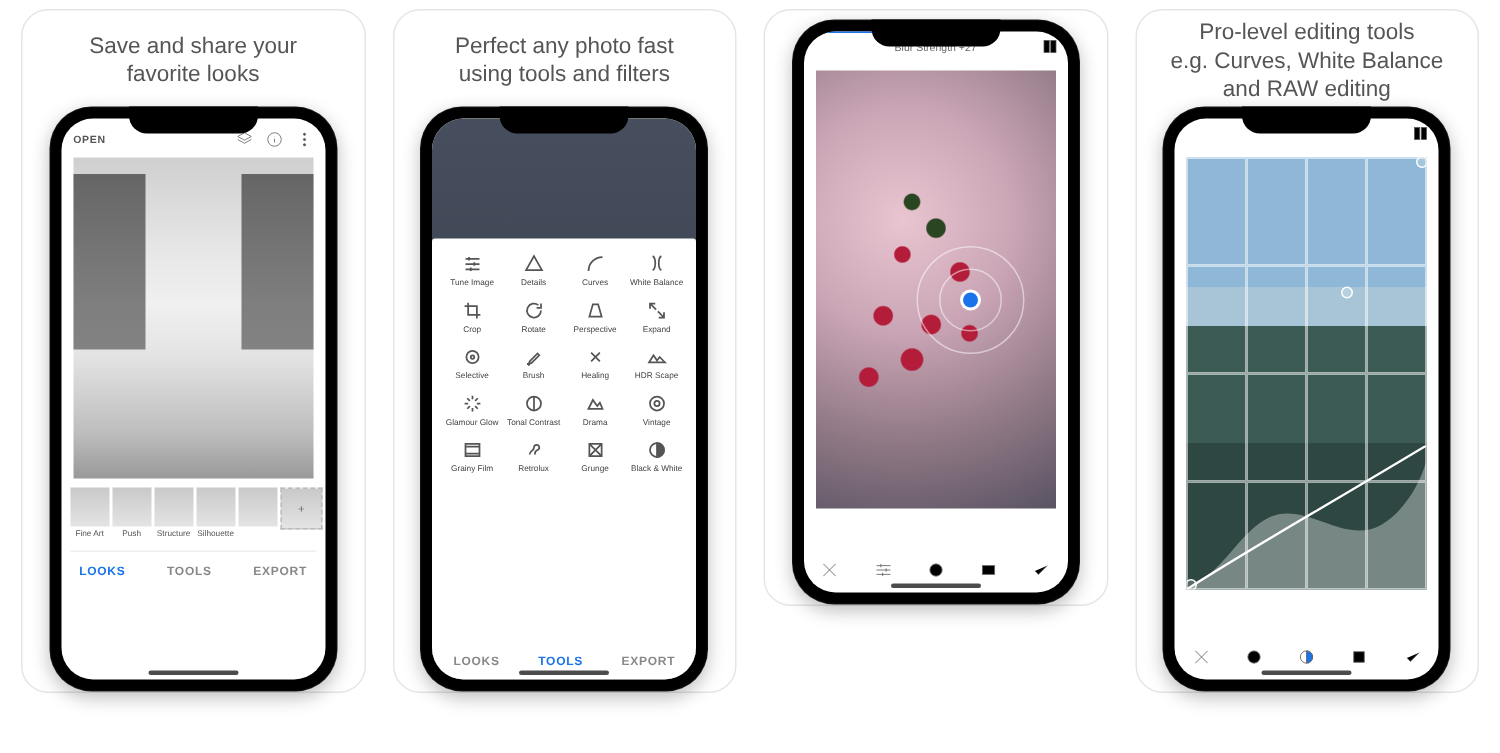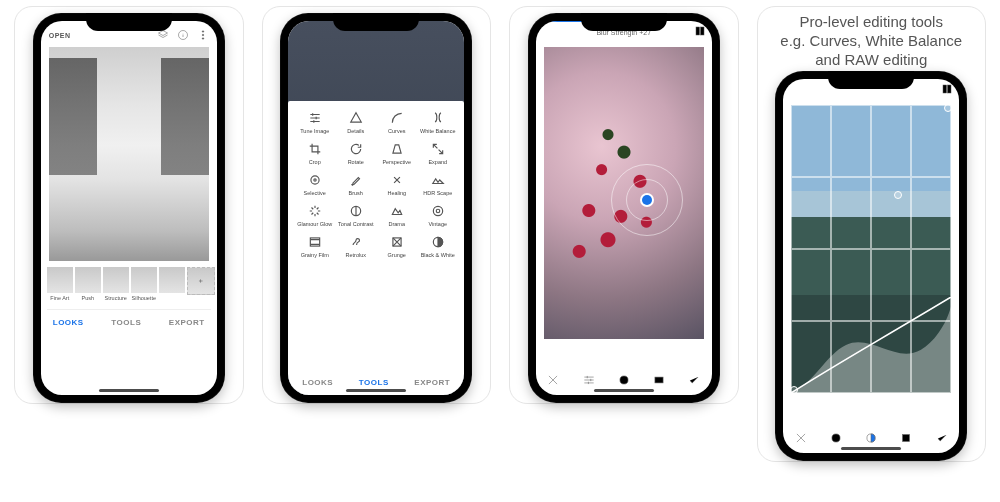--- a/index.html
+++ b/index.html
@@ -69,20 +69,22 @@
 .dot{position:absolute;width:6px;height:6px;border:1px solid #fff;border-radius:50%;background:rgba(255,255,255,.2);}
 .edit-bar2{position:absolute;left:0;right:0;bottom:8px;display:flex;justify-content:space-around;align-items:center;}
 .edit-bar2 .ico svg{stroke:#666;width:14px;height:14px;}
 </style>
 </head>
 <body>
 
 <div class="gallery">
 
   <div class="card">
+    <div class="card-title">Save and share your
+favorite looks</div>
     <div class="phone">
       <div class="notch"></div>
       <div class="screen">
         <div class="topbar">
           <span>OPEN</span>
           <div class="ticons">
             <span class="ico">
                 <svg viewBox="0 0 24 24">
                   <path d="M12 3l9 5-9 5-9-5 9-5zm-9 9l9 5 9-5" fill="none"></path>
                 </svg>
@@ -132,20 +134,22 @@
           <span class="on">LOOKS</span>
           <span>TOOLS</span>
           <span>EXPORT</span>
         </div>
         <div class="home-ind"></div>
       </div>
     </div>
   </div>
 
   <div class="card">
+    <div class="card-title">Perfect any photo fast
+using tools and filters</div>
     <div class="phone">
       <div class="notch"></div>
       <div class="screen">
         <div class="dim"></div>
         <div class="topbar" style="color:#9aa3af;">
           <span>OPEN</span>
           <div class="ticons">
             <span class="ico">
                 <svg viewBox="0 0 24 24" stroke="#9aa3af">
                   <path d="M12 3l9 5-9 5-9-5 9-5zm-9 9l9 5 9-5" fill="none"></path>

